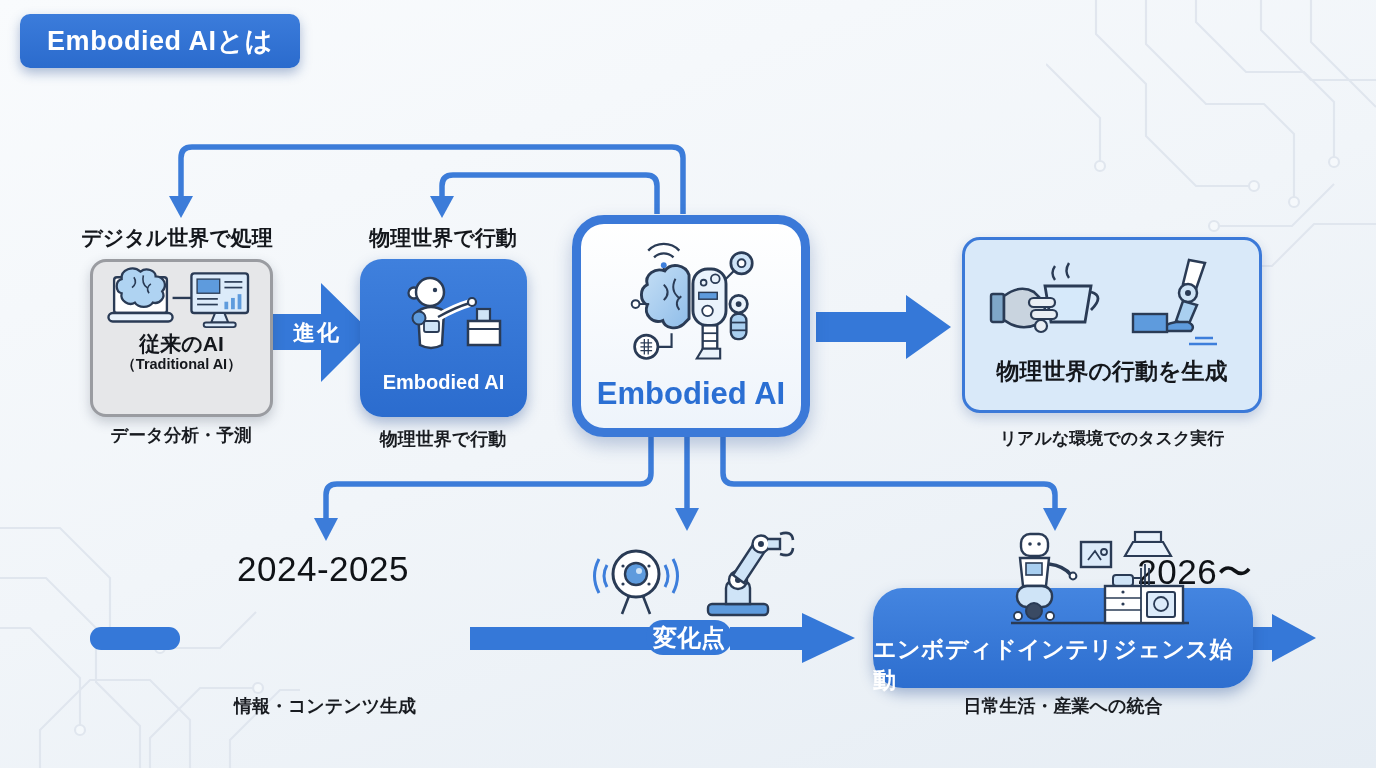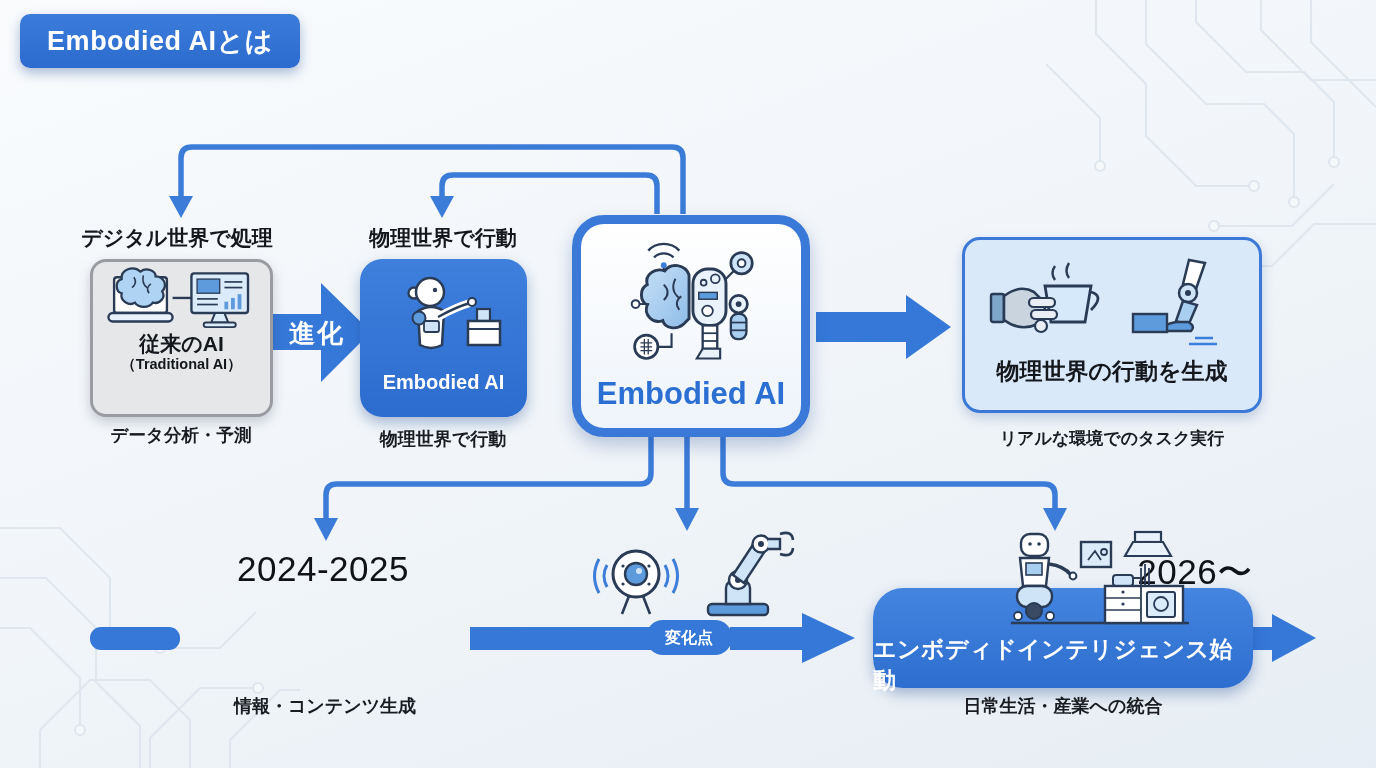--- a/index.html
+++ b/index.html
@@ -26,21 +26,21 @@
   .box{z-index:2;box-sizing:border-box;display:flex;flex-direction:column;align-items:center;}
   .gray-box{
     left:90px;top:259px;width:183px;height:158px;border-radius:16px;
     background:#E6E7E9;border:3px solid #9A9CA1;
     box-shadow:0 5px 12px rgba(60,70,90,.25);padding-top:2px;
   }
   .gray-box .name{font-size:21px;font-weight:700;color:#14171C;line-height:23px;margin-top:2px;}
   .gray-box .name-sub{font-size:14.5px;font-weight:700;color:#14171C;}
   .evo-label{
     left:283px;top:319px;width:68px;height:28px;z-index:2;
-    color:#fff;font-size:26px;font-weight:700;text-align:center;line-height:28px;letter-spacing:2px;
+    color:#fff;font-size:22px;font-weight:700;text-align:center;line-height:28px;letter-spacing:2px;
   }
   .blue-sm-box{
     left:360px;top:259px;width:167px;height:158px;border-radius:22px;
     background:linear-gradient(180deg,#3F80DD,#2B6CCE);
     box-shadow:0 6px 14px rgba(30,70,140,.35);padding-top:12px;
   }
   .blue-sm-box .name{color:#fff;font-size:20px;font-weight:700;margin-top:4px;}
   .center-box{
     left:572px;top:215px;width:238px;height:222px;border-radius:32px;
     background:linear-gradient(180deg,#FFFFFF,#EEF4FB);
@@ -67,21 +67,21 @@
     left:873px;top:588px;width:380px;height:100px;border-radius:30px;
     background:linear-gradient(180deg,#4485E0,#2D6ECF);
     box-shadow:0 6px 14px rgba(30,70,140,.35);
   }
   .era2-box .name{
     position:absolute;left:0;top:46px;width:100%;text-align:left;
     color:#fff;font-size:23px;font-weight:700;letter-spacing:.5px;
   }
   .pill-label{
     left:646px;top:620px;width:86px;height:35px;z-index:3;
-    color:#fff;font-size:16px;font-weight:700;text-align:center;line-height:35px;
+    color:#fff;font-size:24px;font-weight:700;text-align:center;line-height:35px;
   }
   .icon{z-index:3;}
 </style>
 </head>
 <body>
 
 <div class="canvas">
 
   <svg class="circuit" style="right:0;top:0;" width="330" height="300" viewBox="0 0 330 300" fill="none" stroke="#DEE4ED" stroke-width="2.2">
     <path d="M50,0 V34 L100,84 V136 L150,186 H208"></path>

